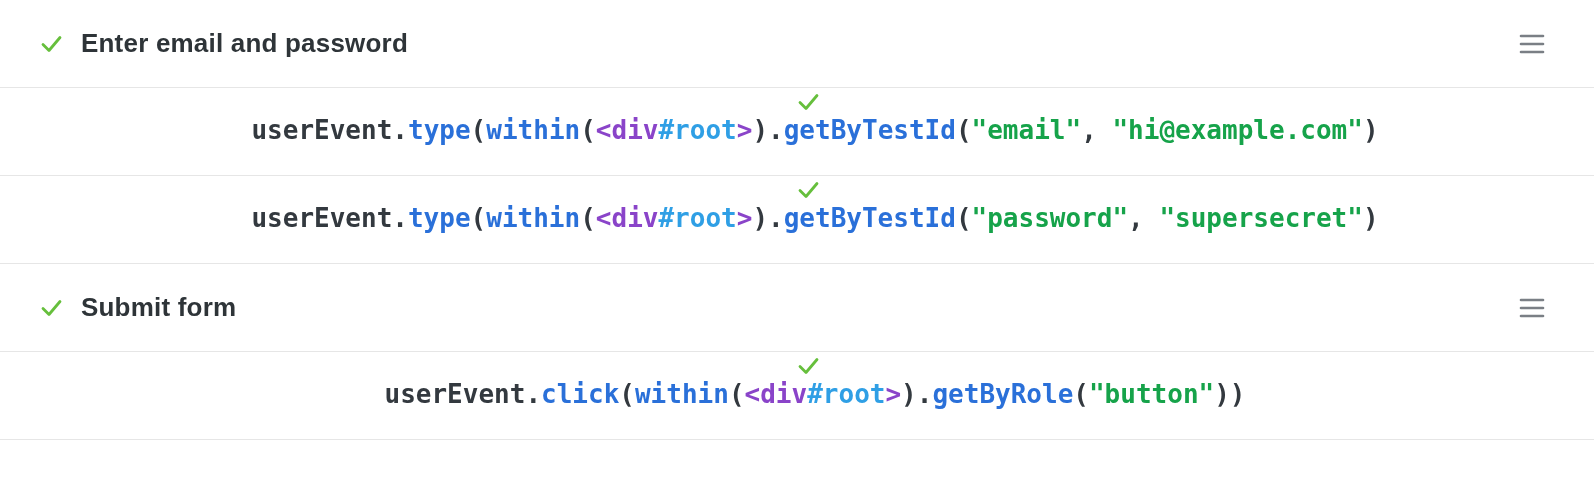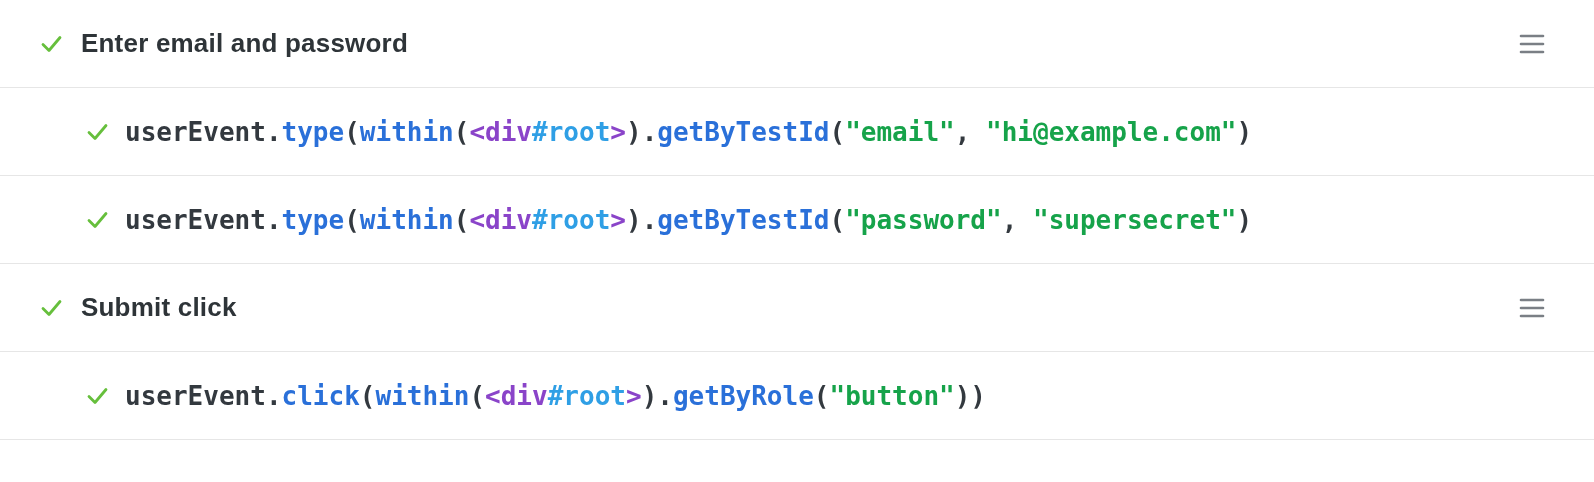--- a/index.html
+++ b/index.html
@@ -14,21 +14,21 @@
   .row {
     height: 88px;
     display: flex;
     align-items: center;
     border-bottom: 1px solid #E6E6E6;
     background: #ffffff;
     cursor: pointer;
     font-weight: bold;
   }
   .row-group { padding-left: 38px; padding-right: 48px; }
-  .row-call  { padding-left: 84px; padding-right: 48px; }
+  .row-call  { padding-left: 84px; padding-right: 48px; flex-direction: column; }
   .check-icon { flex: 0 0 auto; display: block; }
   .row-group .check-icon { margin-right: 16px; }
   .row-call  .check-icon { margin-right: 14px; }
   .group-label {
     font-size: 26px;
     color: #2E3438;
     letter-spacing: 0.2px;
     white-space: nowrap;
   }
   .code {
@@ -86,21 +86,21 @@
     <svg class="check-icon" width="27" height="27" viewBox="0 0 27 27">
       <path d="M5 14.5 L11 20.5 L22 7.5" fill="none" stroke="#66BF3C" stroke-width="2.8" stroke-linecap="round" stroke-linejoin="round"></path>
     </svg>
     <code class="code"><span class="tok tok-base" style="color: rgb(51, 57, 63);">userEvent</span><span class="tok tok-base" style="color: rgb(51, 57, 63);">.</span><span class="tok tok-fn" style="color: rgb(42, 112, 217);">type</span><span class="tok tok-base" style="color: rgb(51, 57, 63);">(</span><span class="tok tok-fn" style="color: rgb(42, 112, 217);">within</span><span class="tok tok-base" style="color: rgb(51, 57, 63);">(</span><span class="tok tok-tag" style="color: rgb(138, 68, 201);">&lt;div</span><span class="tok tok-id" style="color: rgb(47, 159, 229);">#root</span><span class="tok tok-tag" style="color: rgb(138, 68, 201);">&gt;</span><span class="tok tok-base" style="color: rgb(51, 57, 63);">)</span><span class="tok tok-base" style="color: rgb(51, 57, 63);">.</span><span class="tok tok-fn" style="color: rgb(42, 112, 217);">getByTestId</span><span class="tok tok-base" style="color: rgb(51, 57, 63);">(</span><span class="tok tok-str" style="color: rgb(22, 163, 74);">"password"</span><span class="tok tok-base" style="color: rgb(51, 57, 63);">, </span><span class="tok tok-str" style="color: rgb(22, 163, 74);">"supersecret"</span><span class="tok tok-base" style="color: rgb(51, 57, 63);">)</span></code>
   </div>
 
   <div class="row row-group">
     <svg class="check-icon" width="27" height="27" viewBox="0 0 27 27">
       <path d="M5 14.5 L11 20.5 L22 7.5" fill="none" stroke="#66BF3C" stroke-width="2.8" stroke-linecap="round" stroke-linejoin="round"></path>
     </svg>
-    <span class="group-label">Submit click</span>
+    <span class="group-label">Submit form</span>
     <button class="list-btn" aria-label="list">
       <svg width="28" height="24" viewBox="0 0 28 24">
         <g stroke="#7A7F85" stroke-width="2.6" stroke-linecap="round">
           <line x1="3" y1="4" x2="25" y2="4"></line>
           <line x1="3" y1="12" x2="25" y2="12"></line>
           <line x1="3" y1="20" x2="25" y2="20"></line>
         </g>
       </svg>
     </button>
   </div>

